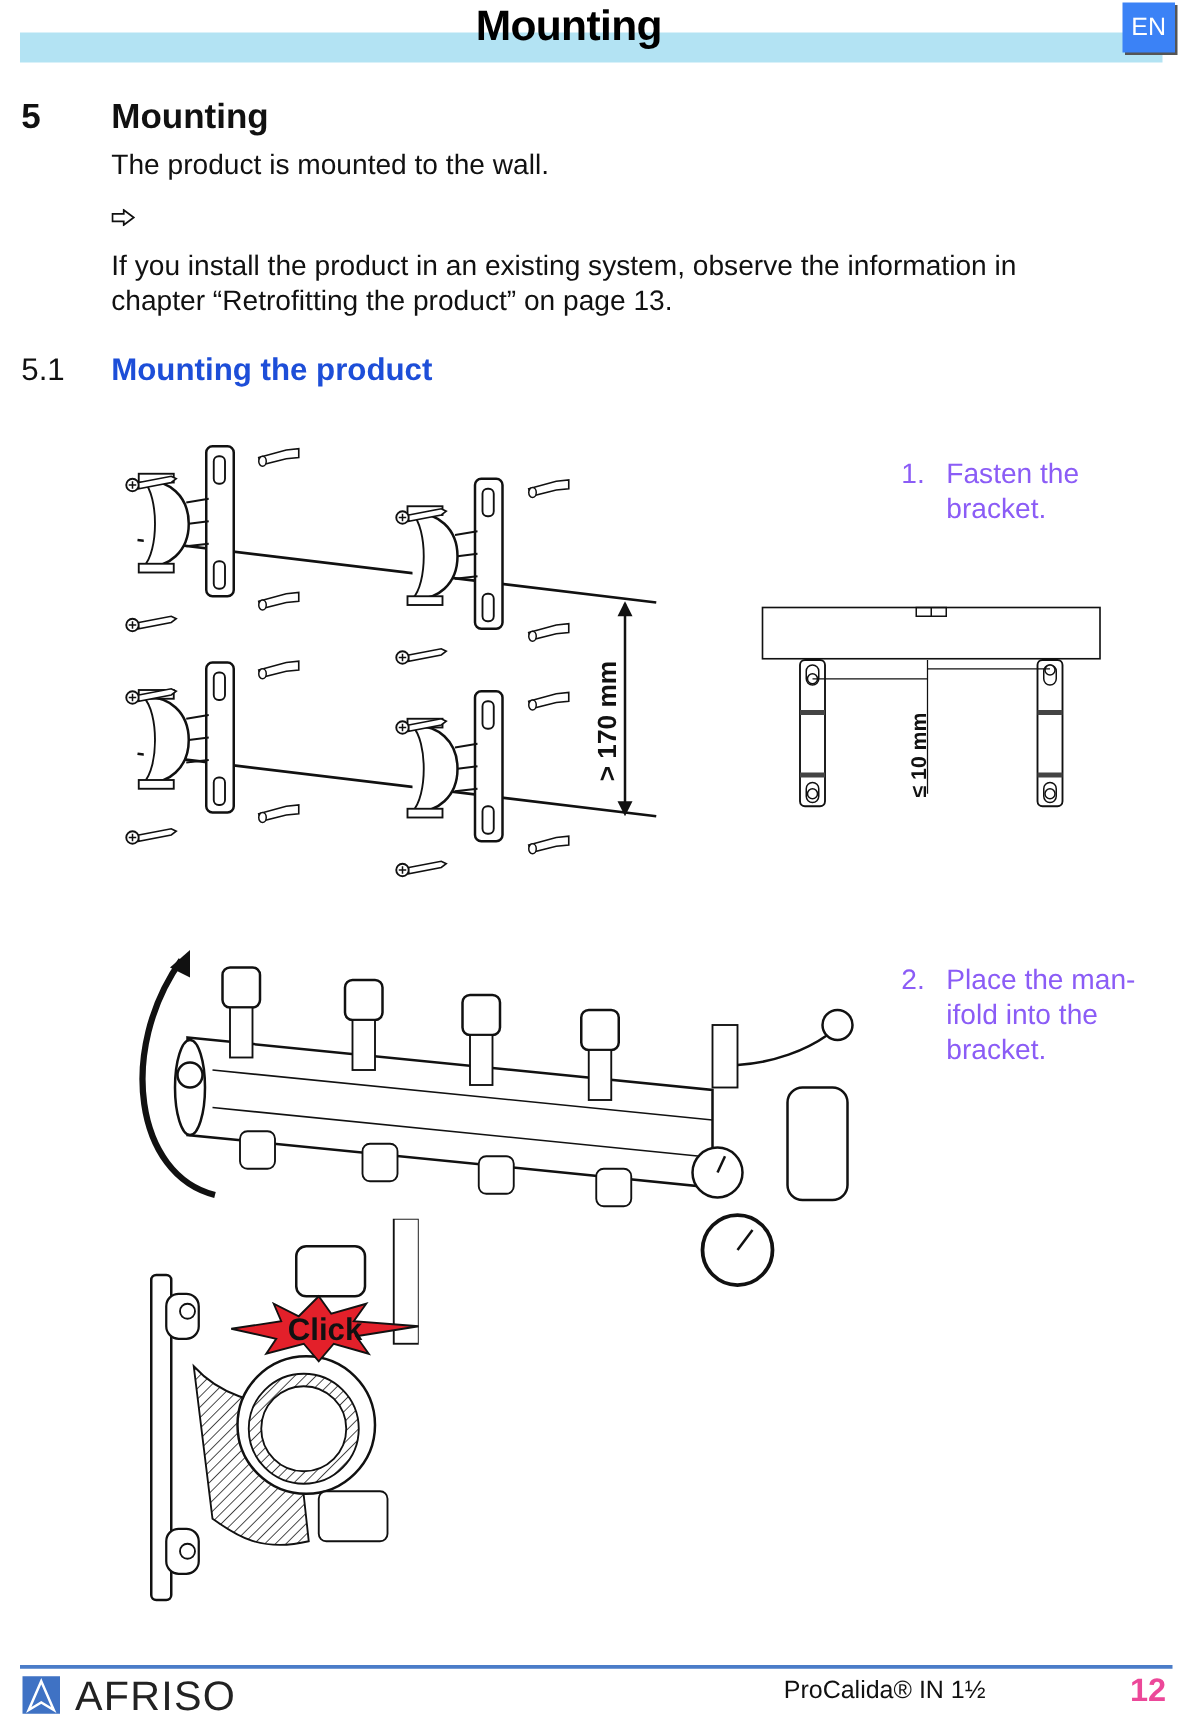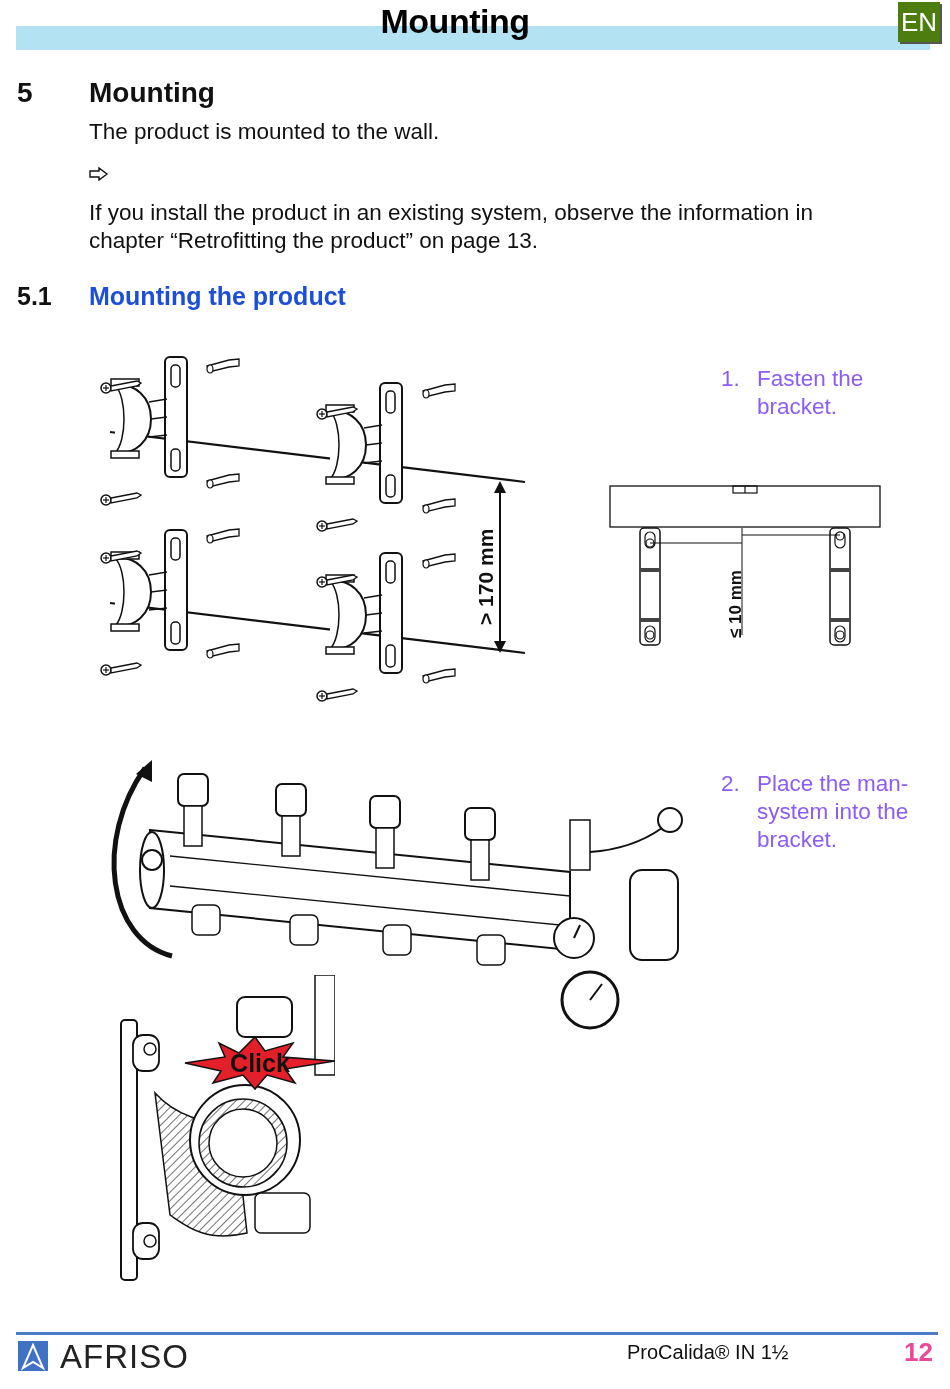--- a/index.html
+++ b/index.html
@@ -4,28 +4,28 @@
 <style>
   html, body { margin: 0; padding: 0; background: #ffffff; }
   body { width: 950px; height: 1389px; position: relative; overflow: hidden;
          font-family: "Liberation Sans", sans-serif; color: #111; }
   .abs { position: absolute; }
 
   
   .hdr-band { left: 16px; top: 26px; width: 914px; height: 24px; background: #b3e3f3; }
   .hdr-title { left: 0; top: 2px; width: 910px; text-align: center; font-size: 34px; font-weight: bold;
                color: #000; letter-spacing: -0.5px; }
-  .lang-badge { left: 898px; top: 2px; width: 42px; height: 40px; background: #4d7c0f;
-                color: #fff; font-size: 26px; line-height: 40px; text-align: center;
+  .lang-badge { left: 898px; top: 2px; width: 42px; height: 40px; background: #3b82f6;
+                color: #fff; font-size: 20px; line-height: 40px; text-align: center;
                 box-shadow: 2px 2px 0 #555; }
 
   
   .sec-num { font-size: 28px; font-weight: bold; color: #111; }
   .sec-title { font-size: 28px; font-weight: bold; color: #111; }
-  .sub-num { font-size: 25px; font-weight: bold; color: #111; text-align: center; }
+  .sub-num { font-size: 25px; font-weight: normal; color: #111; text-align: center; }
   .sub-title { font-size: 25px; font-weight: bold; color: #1d4ed8; }
   .body { font-size: 22.5px; line-height: 28px; color: #111; }
   .step { font-size: 22.5px; line-height: 28px; color: #8b5cf6; }
 
   
   .ftr-rule { left: 16px; top: 1332px; width: 922px; height: 3px; background: #4a7cc8; }
   .logo-box { left: 18px; top: 1341px; width: 30px; height: 30px; background: #3f72c4; }
   .logo-text { left: 60px; top: 1338px; font-size: 33px; letter-spacing: 1px; color: #222; font-weight: normal; }
   .product { left: 627px; top: 1341px; font-size: 20px; color: #111; }
   .page-num { left: 904px; top: 1337px; font-size: 26px; font-weight: bold; color: #ec4899; }
@@ -187,21 +187,21 @@
   <path d="M490 92 C520 90 545 80 562 68" fill="none" stroke="#111" stroke-width="2"></path>
   <rect x="530" y="110" width="48" height="90" rx="12" fill="#fff" stroke="#111" stroke-width="2"></rect>
   <circle cx="474" cy="178" r="20" fill="#fff" stroke="#111" stroke-width="2"></circle>
   <line x1="474" y1="178" x2="480" y2="165" stroke="#111" stroke-width="2"></line>
   <circle cx="490" cy="240" r="28" fill="#fff" stroke="#111" stroke-width="3"></circle>
   <line x1="490" y1="240" x2="502" y2="224" stroke="#111" stroke-width="2"></line>
 </svg>
 
 <div class="abs step" style="left:721px; top:770px;">
   <span style="display:inline-block; width:36px;">2.</span><span>Place the man-</span><br>
-  <span style="display:inline-block; width:36px;"></span><span>system into the</span><br>
+  <span style="display:inline-block; width:36px;"></span><span>ifold into the</span><br>
   <span style="display:inline-block; width:36px;"></span><span>bracket.</span>
 </div>
 
 <svg class="abs" style="left:115px; top:975px;" width="220" height="310">
   <defs>
     <pattern id="hatch" width="6" height="6" patternUnits="userSpaceOnUse" patternTransform="rotate(45)">
       <line x1="0" y1="0" x2="0" y2="6" stroke="#111" stroke-width="1.2"></line>
     </pattern>
   </defs>
   <rect x="6" y="45" width="16" height="260" rx="4" fill="#fff" stroke="#111" stroke-width="2"></rect>

